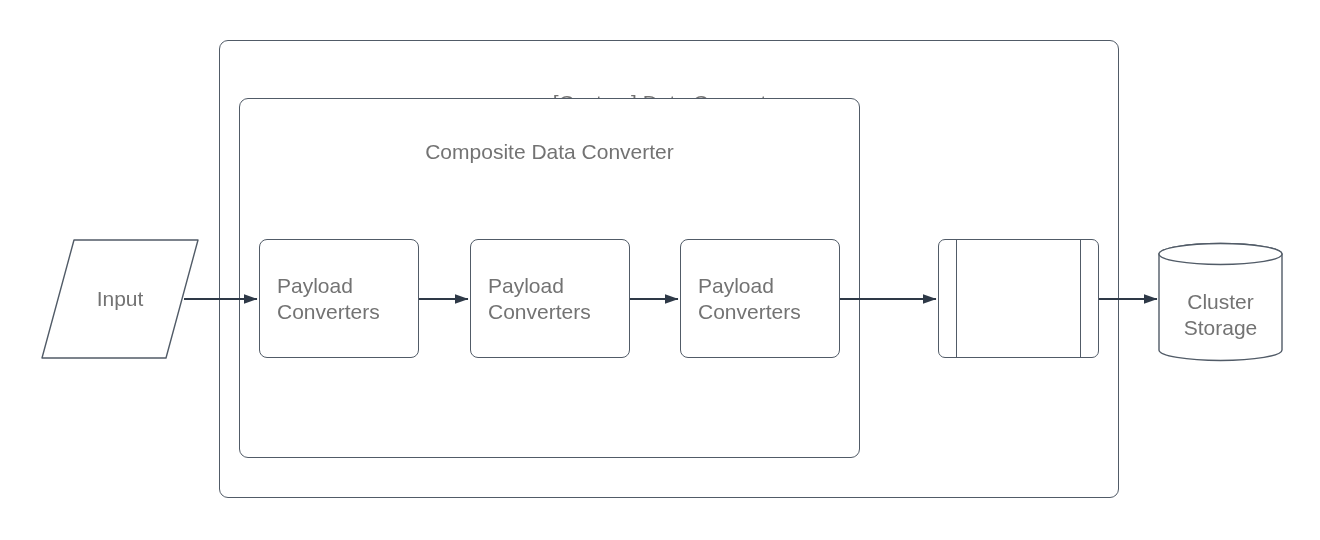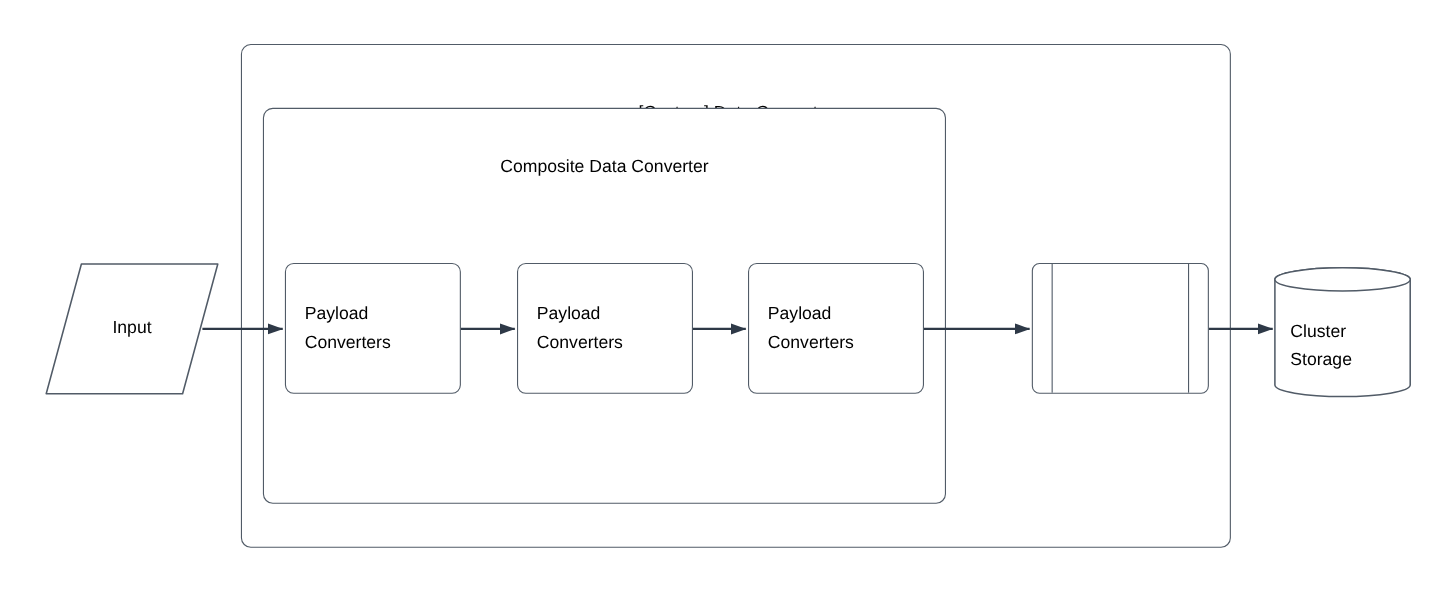--- a/index.html
+++ b/index.html
@@ -7,22 +7,22 @@
     padding: 0;
     background: #ffffff;
   }
   #canvas {
     position: relative;
     width: 1320px;
     height: 540px;
     background: #ffffff;
     overflow: hidden;
     font-family: "Liberation Sans", "DejaVu Sans", sans-serif;
-    color: #000000;
-    font-size: 16px;
+    color: #737373;
+    font-size: 21px;
     line-height: 26px;
   }
   .group-box {
     position: absolute;
     background: #ffffff;
     border: 1.4px solid #515b67;
     border-radius: 9px;
     box-sizing: border-box;
   }
   .group-title {
@@ -50,21 +50,21 @@
     top: 0;
     bottom: 0;
     width: 0;
     border-left: 1.4px solid #515b67;
   }
   .shape-label {
     position: absolute;
     display: flex;
     align-items: center;
     justify-content: center;
-    text-align: left;
+    text-align: center;
     box-sizing: border-box;
   }
   #svg-layer {
     position: absolute;
     left: 0;
     top: 0;
     width: 1320px;
     height: 540px;
     pointer-events: none;
   }

